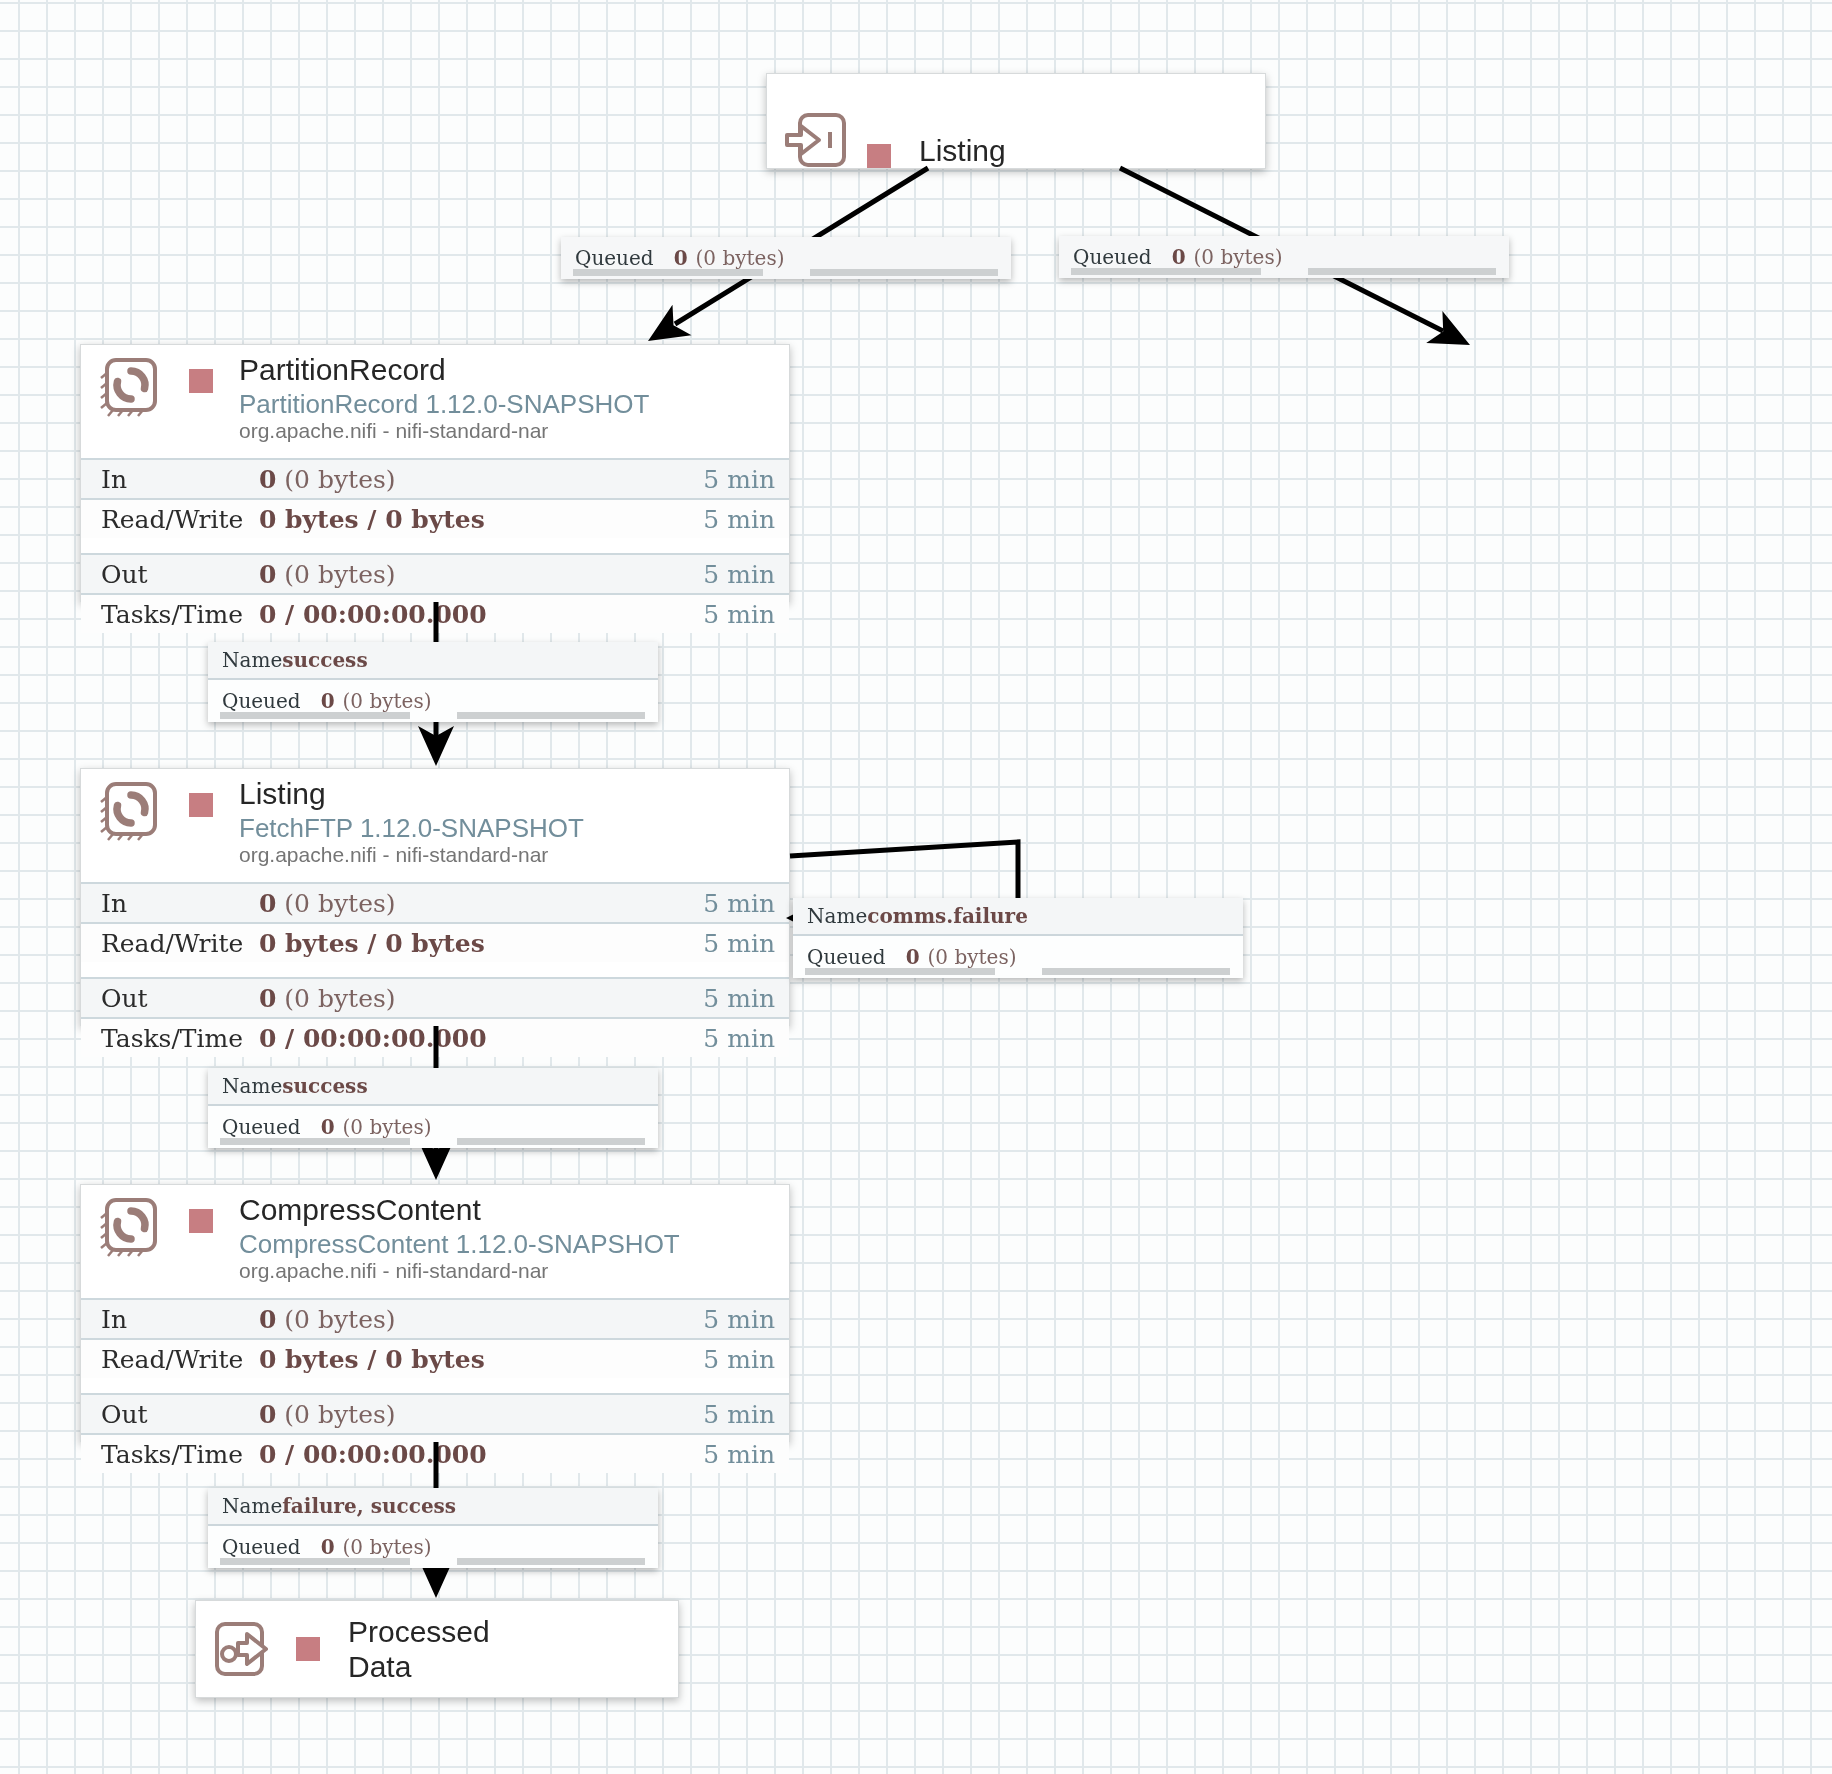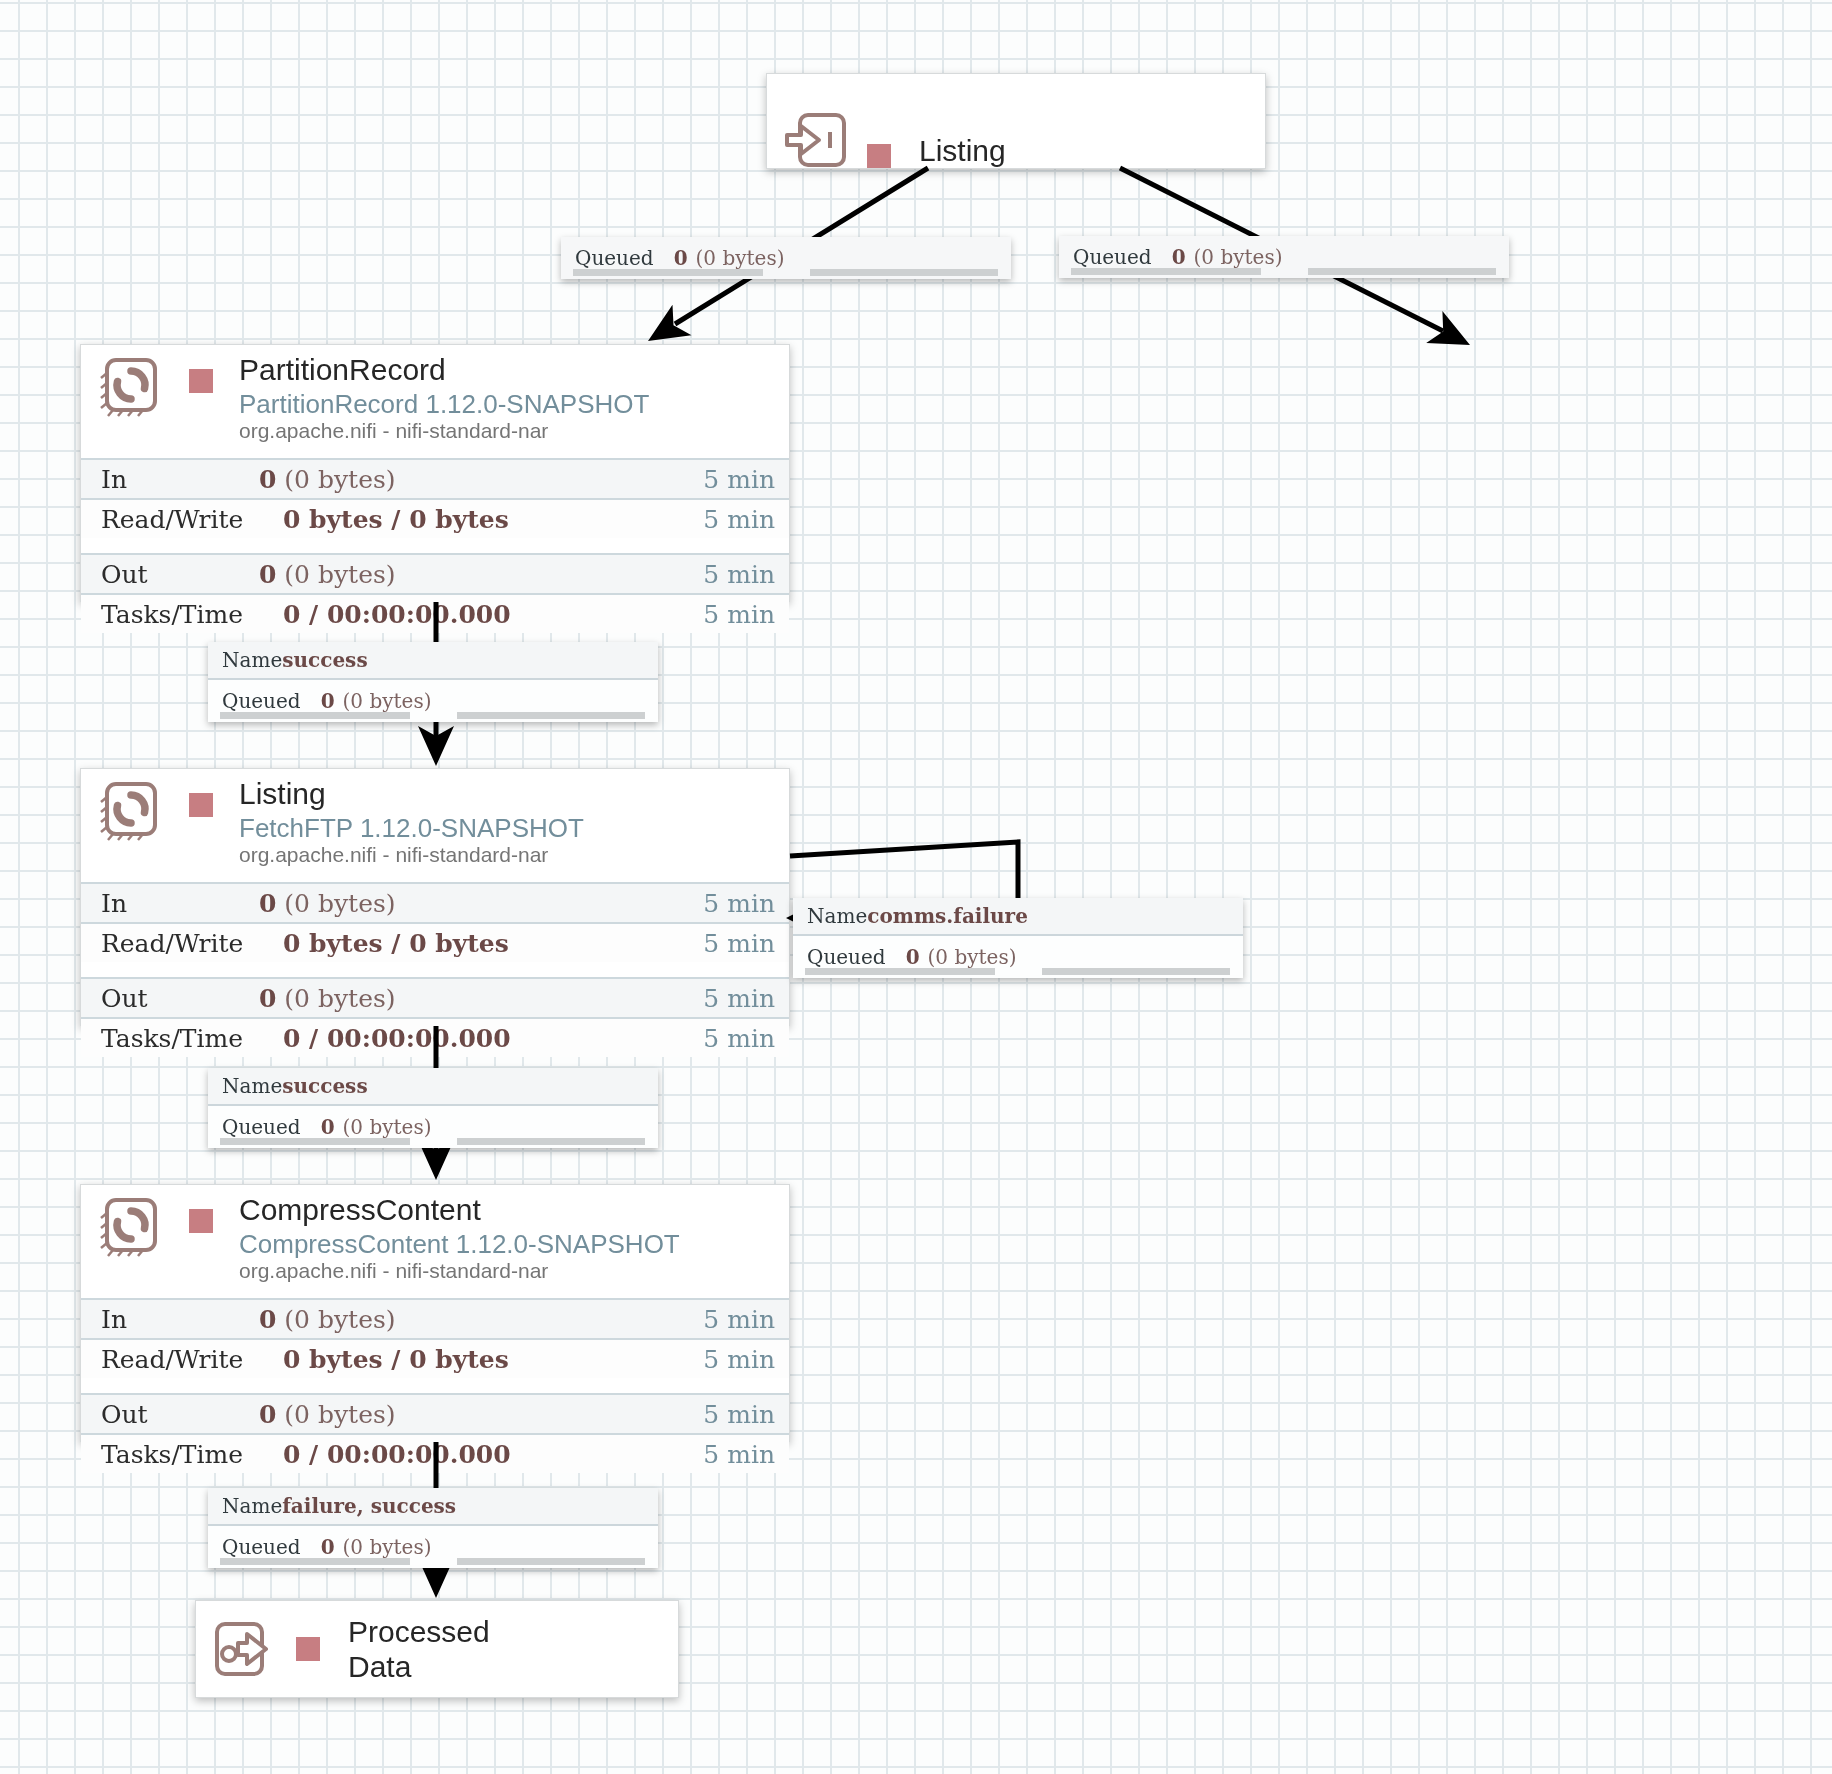--- a/index.html
+++ b/index.html
@@ -18,21 +18,21 @@
   .proc{width:710px;height:258px;}
   .phead{position:relative;height:98px;}
   .stamp{position:absolute;left:16px;top:12px;}
   .runsq{position:absolute;left:108px;top:24px;width:24px;height:24px;background:#c77e82;}
   .ptitle{position:absolute;left:158px;top:8px;font-size:30px;color:#262626;white-space:nowrap;}
   .ptype{position:absolute;left:158px;top:44px;font-size:26px;color:#728e9b;white-space:nowrap;}
   .pbundle{position:absolute;left:158px;top:74px;font-size:21px;color:#757575;white-space:nowrap;}
   .srow{height:40px;display:flex;align-items:center;border-top:2px solid #cdd8dd;
     padding:0 14px 0 20px;font-family:"DejaVu Serif",serif;font-size:25px;box-sizing:border-box;}
   .srow.odd{background:#f4f6f7;margin-top:15px;}
-  .srow.even{background:#fdfdfd;gap:24px;}
+  .srow.even{background:#fdfdfd;}
   .slabel{width:158px;color:#2b2b2b;flex:none;}
   .sval{flex:1;color:#7c6361;white-space:nowrap;}
   .sval b{color:#6b4947;font-weight:bold;}
   .swin{color:#728e9b;flex:none;}
   
   .port{display:flex;align-items:center;padding-left:18px;}
   .picon{flex:none;}
   .port .runsq{position:static;margin-left:20px;flex:none;}
   .pname{margin-left:28px;font-size:30px;line-height:35px;color:#262626;}
   

